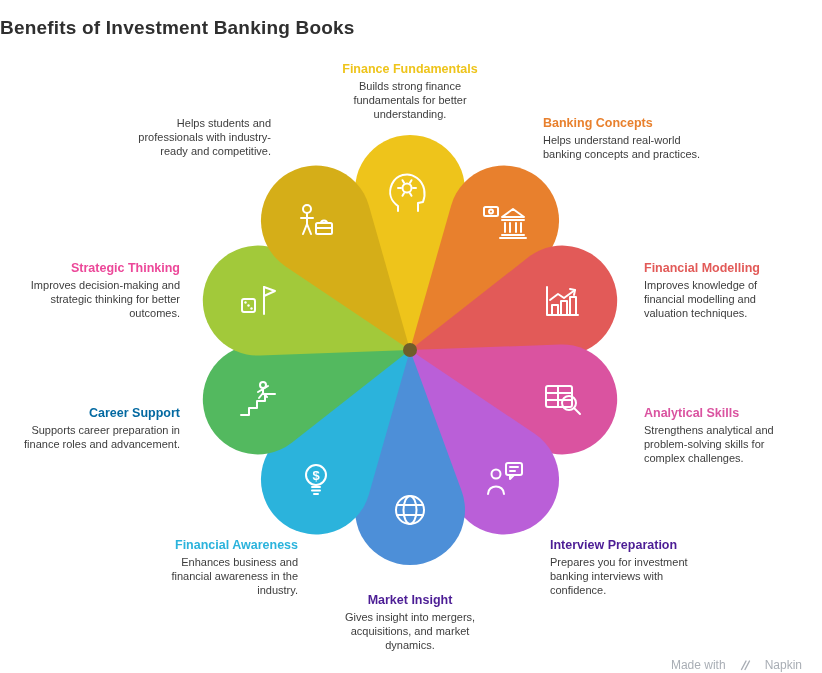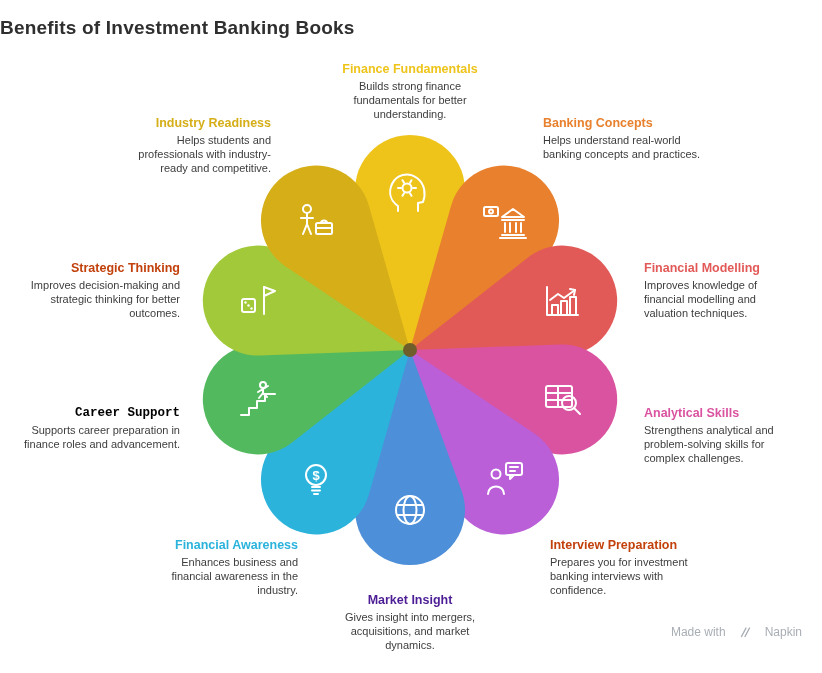--- a/index.html
+++ b/index.html
@@ -9,21 +9,21 @@
   .page-title { position:absolute; top:17px; left:0; width:100%; 
                 font-size:19px; font-weight:bold; color:#2f2f2f; letter-spacing:0.2px; }
   .flower { position:absolute; top:0; left:0; }
   .icon { stroke:#ffffff; stroke-width:2; fill:none; stroke-linecap:round; stroke-linejoin:round; }
   .icon .filled { fill:#ffffff; stroke:none; }
   .label-block { position:absolute; }
   .label-block h3 { font-size:12.5px; font-weight:bold; margin-bottom:2px; line-height:1.2; }
   .label-block p { font-size:11px; color:#3d3d3d; line-height:1.28; }
   .align-c { text-align:center; }
   .align-r { text-align:right; }
-  .watermark { position:absolute; right:20px; top:625px; display:flex; align-items:center; gap:13px;
+  .watermark { position:absolute; right:20px; top:658px; display:flex; align-items:center; gap:13px;
                color:#a9aeb5; font-size:12px; cursor:pointer; }
 </style>
 </head>
 <body>
 
 <div class="canvas">
 
   <div class="page-title">Benefits of Investment Banking Books</div>
 
   <svg class="flower" width="822" height="673" viewBox="0 0 822 673">
@@ -148,46 +148,45 @@
     <h3 style="color: rgb(218, 83, 160);">Analytical Skills</h3>
     <p>Strengthens analytical and problem-solving skills for complex challenges.</p>
   </div>
 
   <div class="label-block" style="left:644px; top:261px; width:155px">
     <h3 style="color: rgb(226, 90, 88);">Financial Modelling</h3>
     <p>Improves knowledge of financial modelling and valuation techniques.</p>
   </div>
 
   <div class="label-block" style="left:550px; top:538px; width:170px">
-    <h3 style="color: #c2410c;">Interview Preparation</h3>
+    <h3 style="color: #4c1d95;">Interview Preparation</h3>
     <p>Prepares you for investment banking interviews with confidence.</p>
   </div>
 
   <div class="label-block align-c" style="left:330px; top:593px; width:160px">
     <h3 style="color: #4c1d95;">Market Insight</h3>
     <p>Gives insight into mergers, acquisitions, and market dynamics.</p>
   </div>
 
   <div class="label-block align-r" style="right:524px; top:538px; width:160px">
     <h3 style="color: rgb(43, 179, 220);">Financial Awareness</h3>
     <p>Enhances business and financial awareness in the industry.</p>
   </div>
 
   <div class="label-block align-r" style="right:642px; top:406px; width:165px">
-    <h3 style="color: #000000; font-family: Liberation Mono, monospace;">Career Support</h3>
+    <h3 style="color: #0369a1;">Career Support</h3>
     <p>Supports career preparation in finance roles and advancement.</p>
   </div>
 
   <div class="label-block align-r" style="right:642px; top:261px; width:170px">
-    <h3 style="color: #c2410c;">Strategic Thinking</h3>
+    <h3 style="color: #ec4899;">Strategic Thinking</h3>
     <p>Improves decision-making and strategic thinking for better outcomes.</p>
   </div>
 
   <div class="label-block align-r" style="right:551px; top:116px; width:160px">
-    <h3 style="color: rgb(213, 174, 24);">Industry Readiness</h3>
     <p>Helps students and professionals with industry-ready and competitive.</p>
   </div>
 
   <div class="watermark">
     <span>Made with</span>
     <svg width="13" height="13" viewBox="0 0 13 13">
       <path d="M2.5,10.5 L7,2 M6,10.5 L10.5,2" stroke="#a9aeb5" stroke-width="1.4" fill="none" stroke-linecap="round"></path>
     </svg>
     <span>Napkin</span>
   </div>

